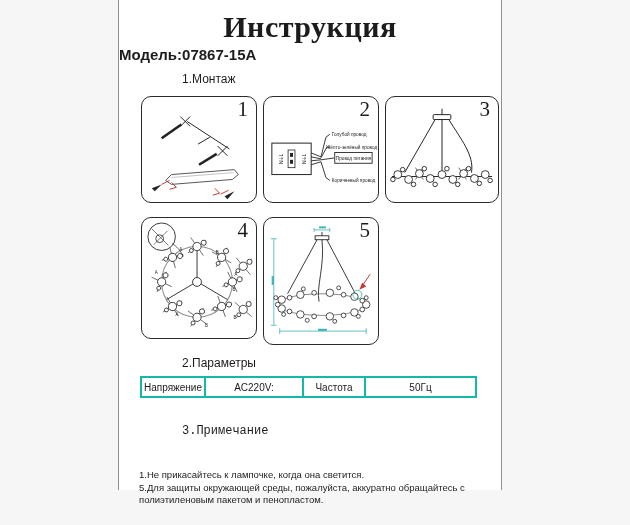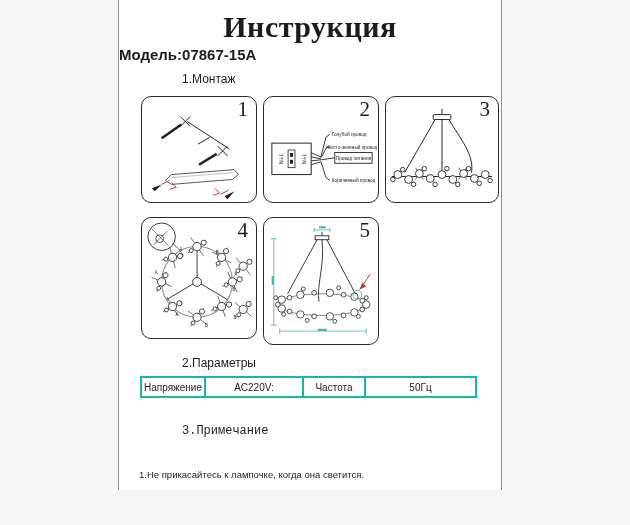--- a/index.html
+++ b/index.html
@@ -274,15 +274,16 @@
       <td class="c3">Частота</td>
       <td class="c4">50Гц</td>
     </tr>
   </tbody>
     </table>
 
   <div class="section-label lbl-notes">3.Примечание</div>
 
   <div class="notes">
     <div class="note">1.Не прикасайтесь к лампочке, когда она светится.</div>
+    <div class="note">5.Для защиты окружающей среды, пожалуйста, аккуратно обращайтесь с полиэтиленовым пакетом и пенопластом.</div>
   </div>
 
 </div>
 
 </body></html>

